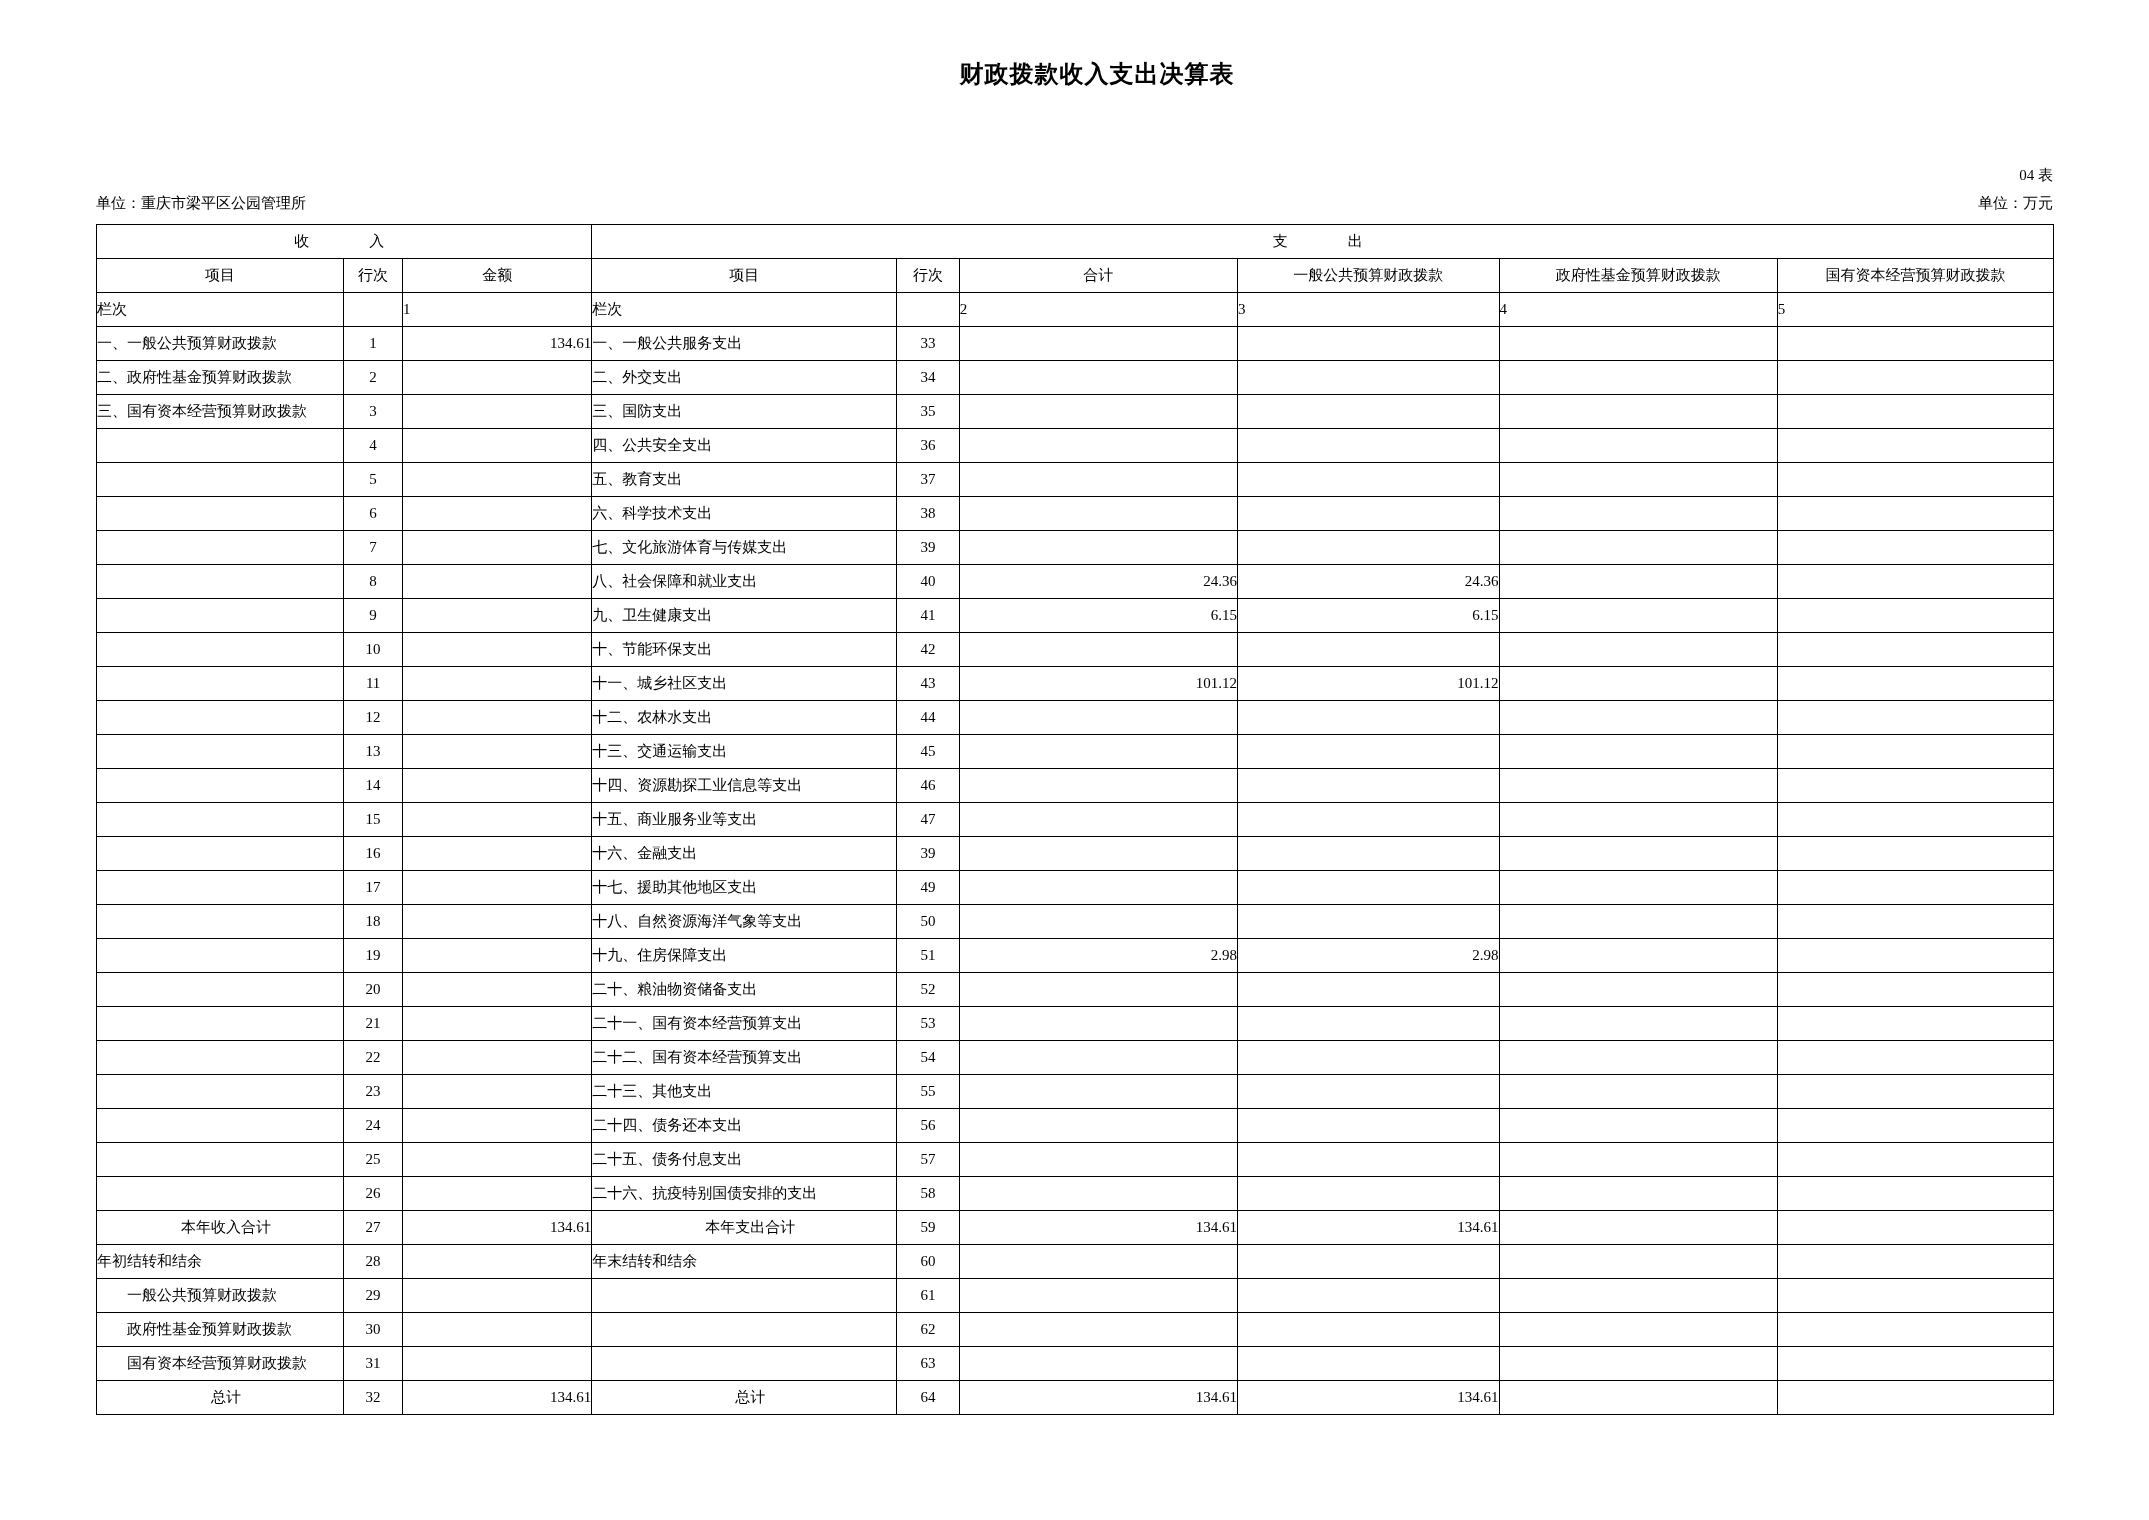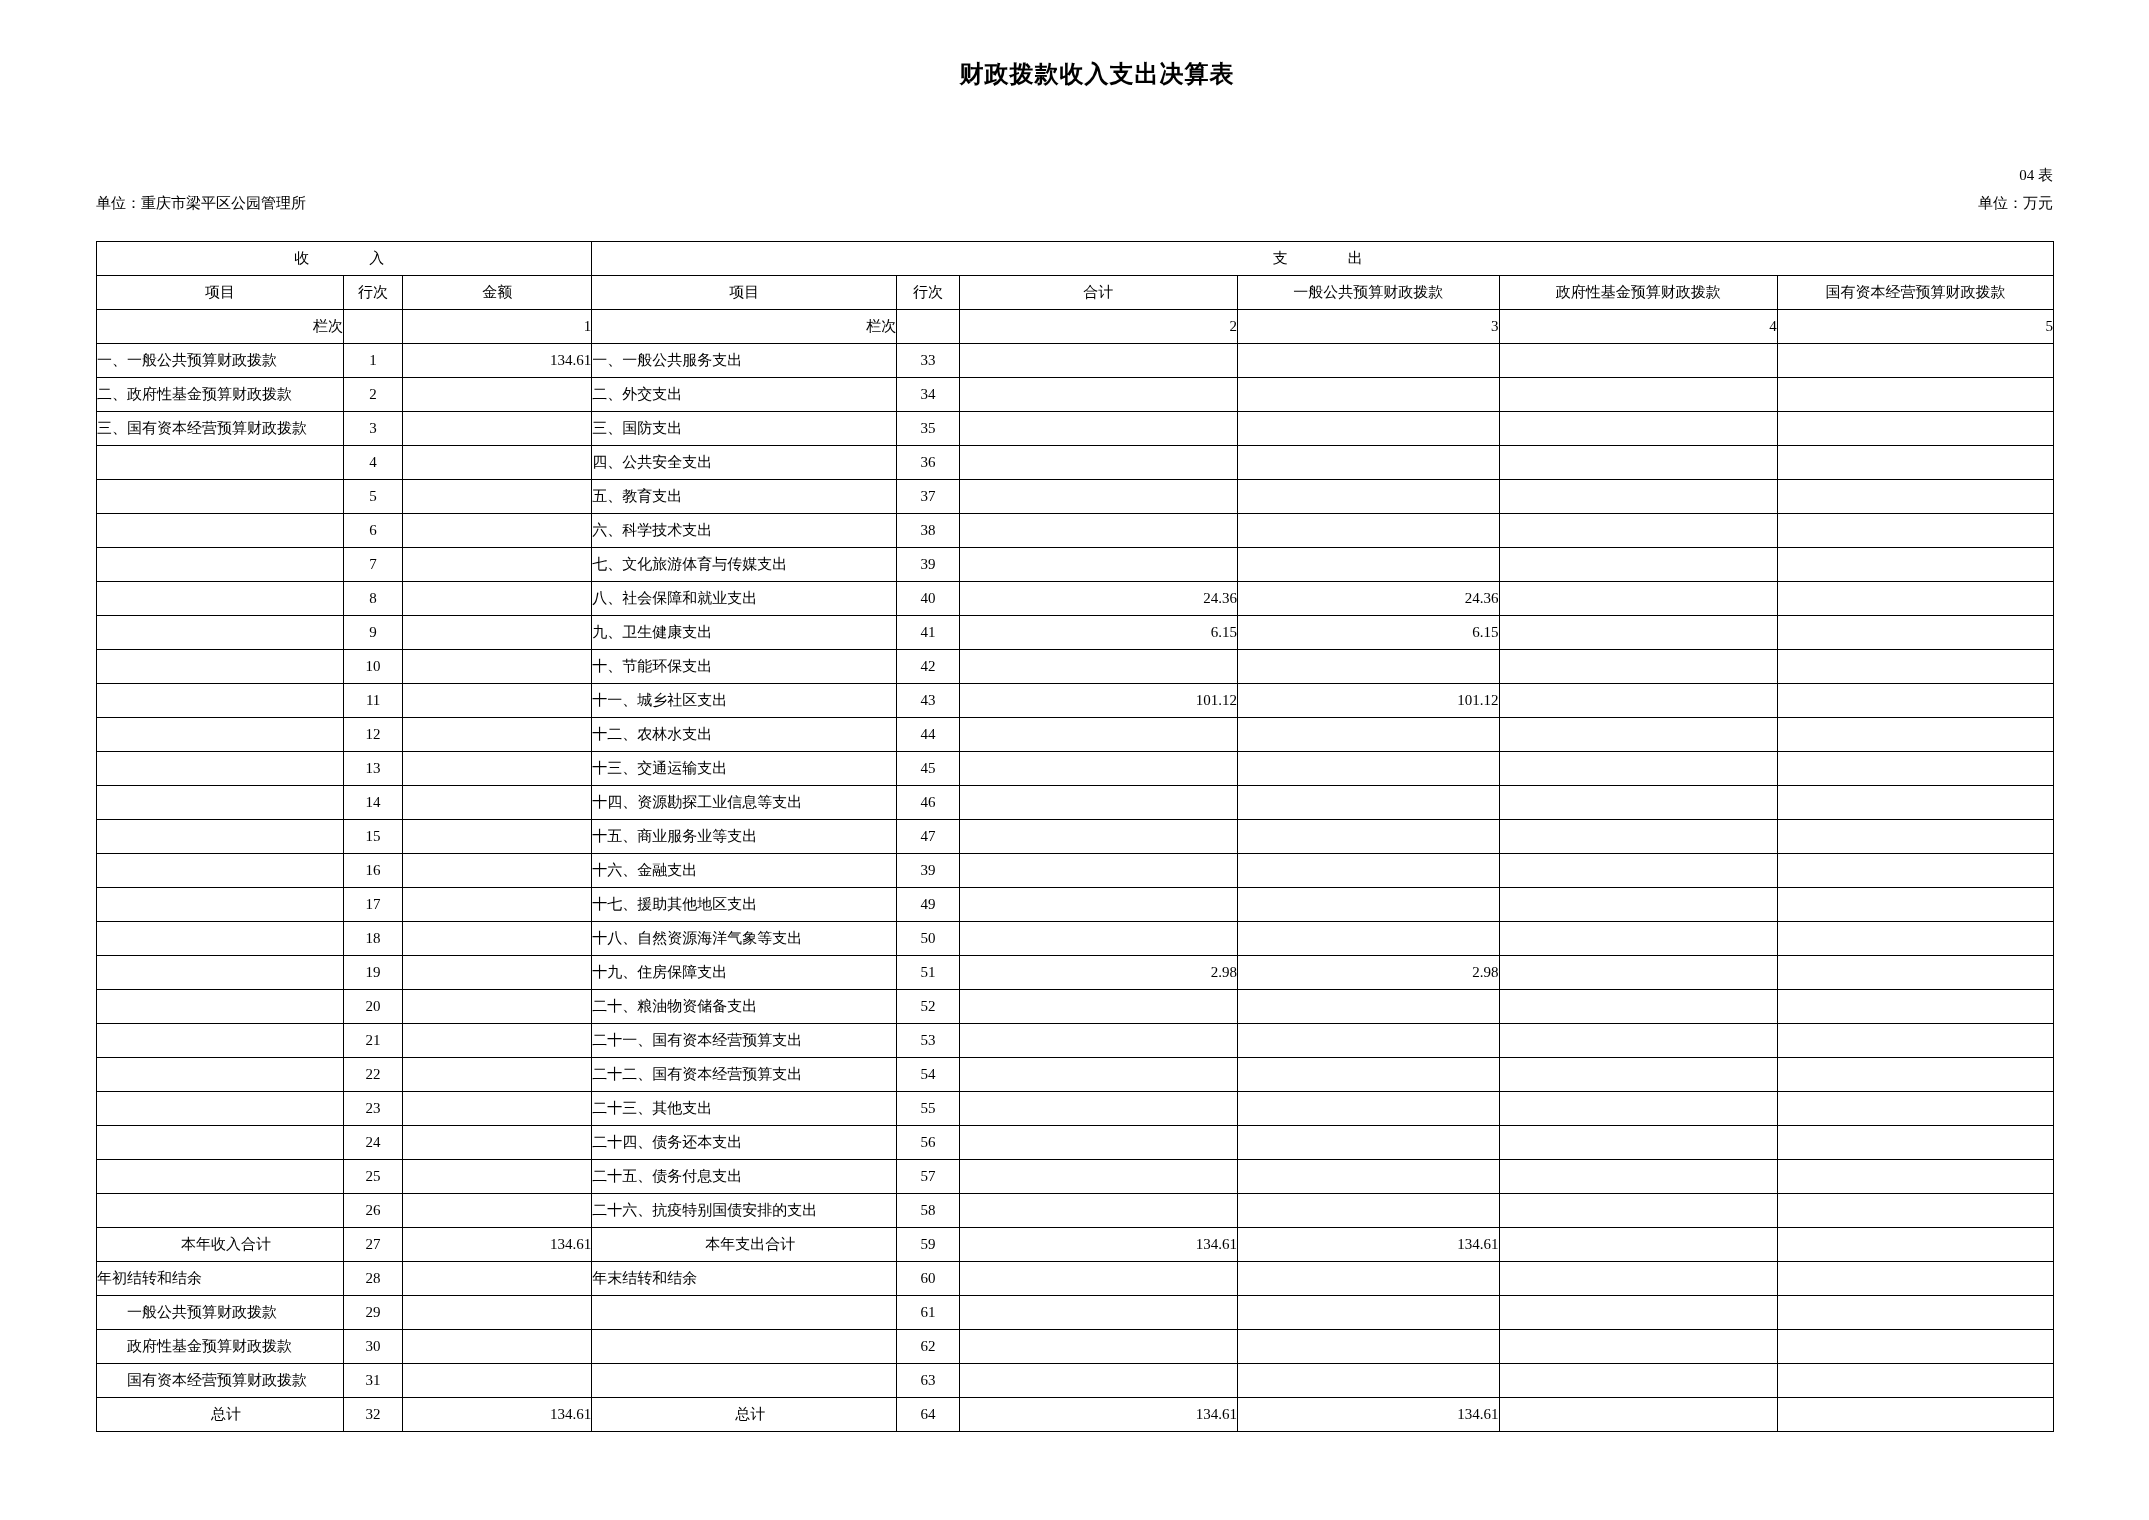--- a/index.html
+++ b/index.html
@@ -50,21 +50,21 @@
     left: 0;
     top: 0;
   }
   .meta-right {
     position: absolute;
     right: 0;
     top: 0;
   }
   table.main {
     position: absolute;
-    top: 183px;
+    top: 166px;
     left: 96px;
     width: 1958px;
     border-collapse: collapse;
     table-layout: fixed;
     font-size: 15px;
   }
   table.main td, table.main th {
     border: 1px solid #000000;
     padding: 0;
     height: 33px;
@@ -78,21 +78,21 @@
     letter-spacing: 10px;
     height: 34px;
   }
   .col-head {
     text-align: center;
     height: 68px;
     font-size: 16px;
     margin-left: 20px;
   }
   .lanci {
-    text-align: right;
+    text-align: left;
     height: 34px;
   }
   .item-cell {
     padding-left: 16px;
     text-align: left;
   }
   .item-cell.indent1 {
     padding-left: 30px;
   }
   .item-cell.center {

